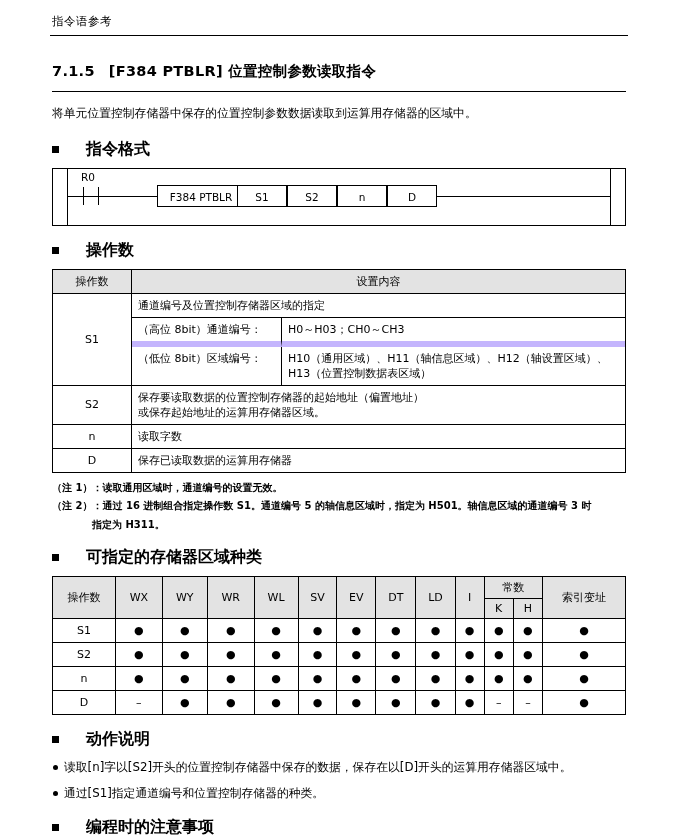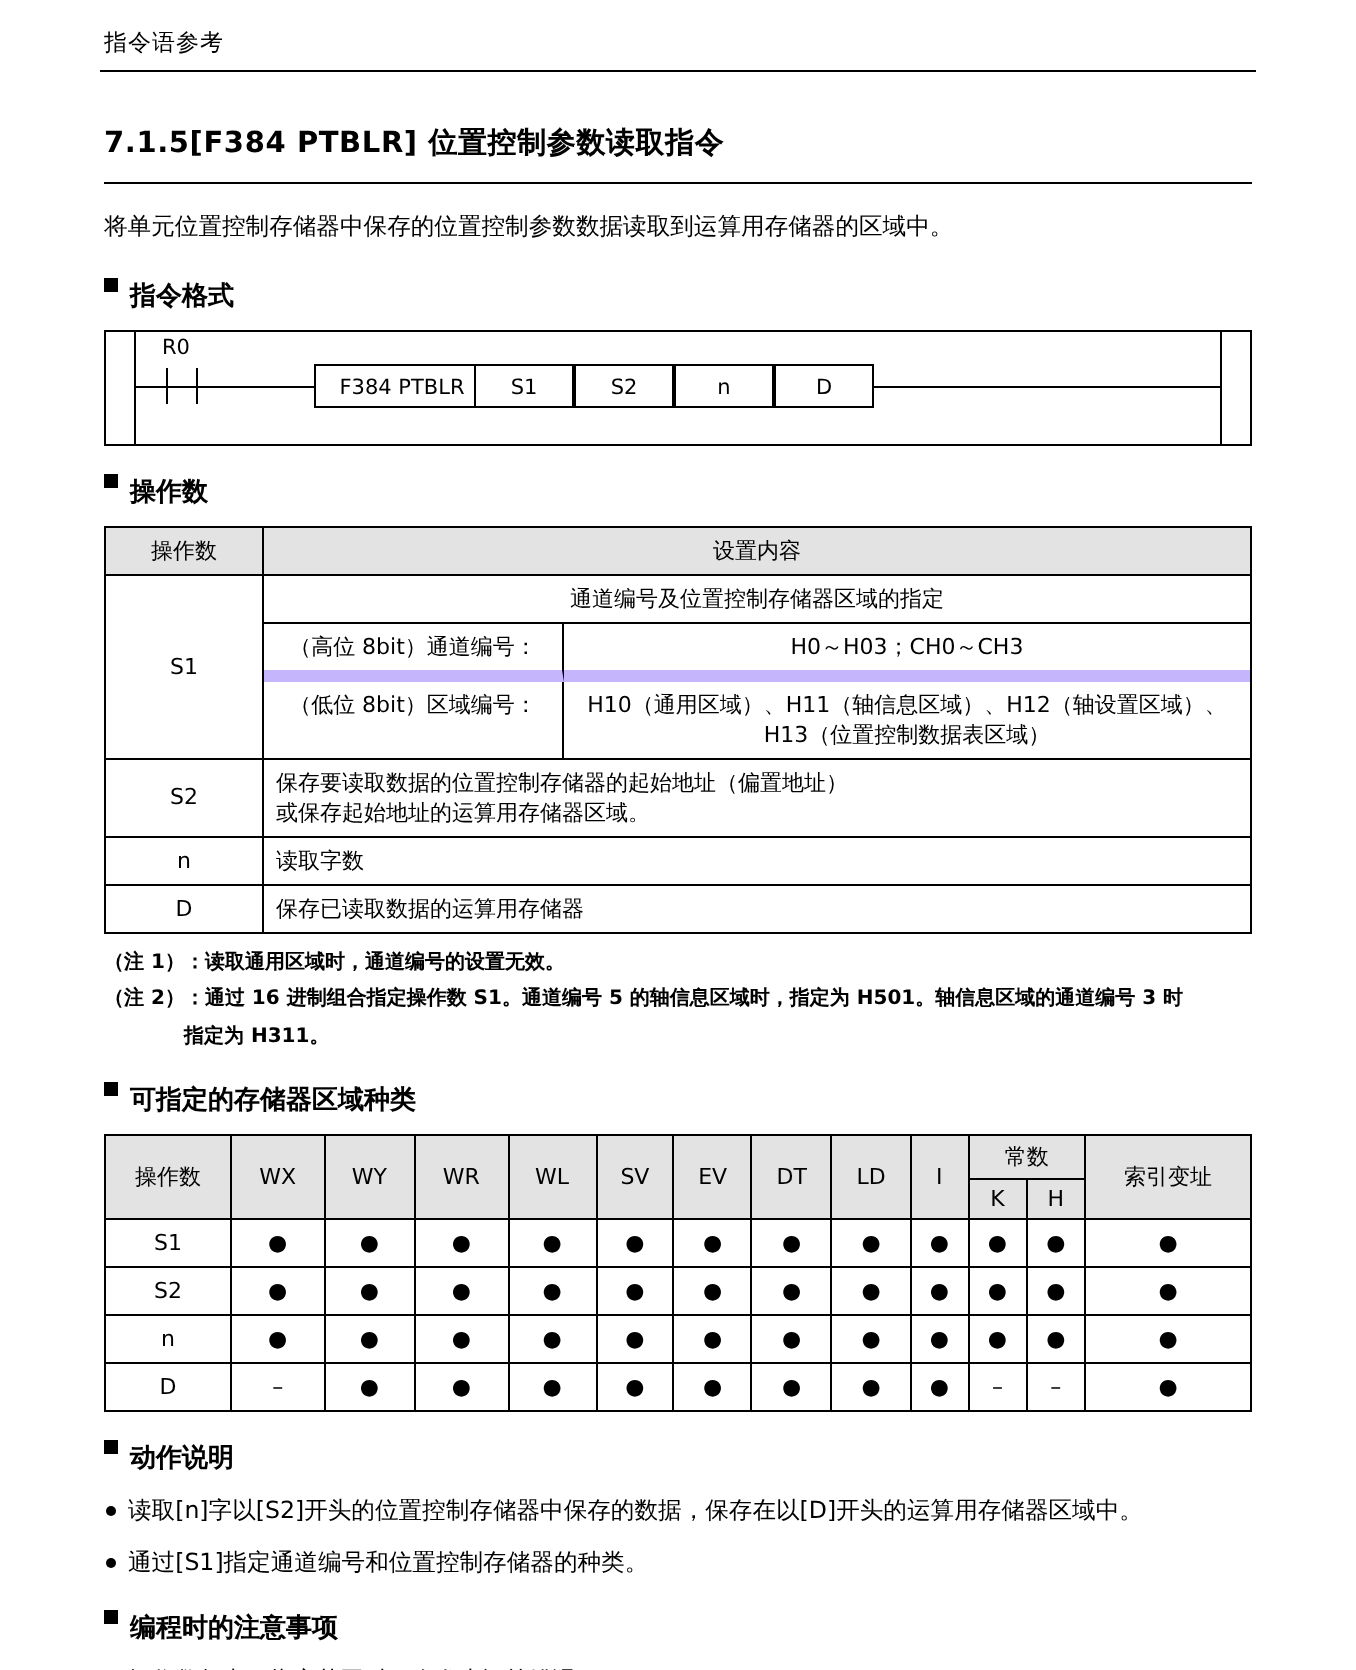--- a/index.html
+++ b/index.html
@@ -35,37 +35,38 @@
     margin-left: -2px;
     margin-right: -2px;
   }
   h1.section-title {
     font-size: 14.5px;
     font-weight: bold;
     margin: 0 0 10px 0;
     letter-spacing: 0.3px;
   }
   h1.section-title .num {
-    margin-right: 0;
+    margin-right: 14px;
   }
   .title-rule {
     border-bottom: 1px solid #000;
     margin-bottom: 12px;
   }
   .intro {
     font-size: 11.8px;
     line-height: 1.6;
     margin-bottom: 16px;
   }
   .sub-head {
-    font-size: 13px;
+    font-size: 16px;
     font-weight: bold;
     margin: 14px 0 8px 0;
     display: flex;
-    align-items: flex-start;
+    align-items: center;
+    gap: 21px;
   }
   .sub-head .sq {
     display: inline-block;
     width: 7px;
     height: 7px;
     background: #000;
     margin-right: 6px;
   }
   
   .ladder {
@@ -160,21 +161,20 @@
     text-align: center;
     padding: 4px 6px;
   }
   .col-op {
     width: 66px;
     text-align: center;
   }
   .noborder-cell {
     border: 1px solid #000;
     padding: 0 !important;
-    text-align: center;
   }
   .s1-top {
     padding: 4px 6px;
     border-bottom: 1px solid #000;
   }
   .s1-row {
     display: flex;
   }
   .s1-row .lbl {
     width: 150px;

